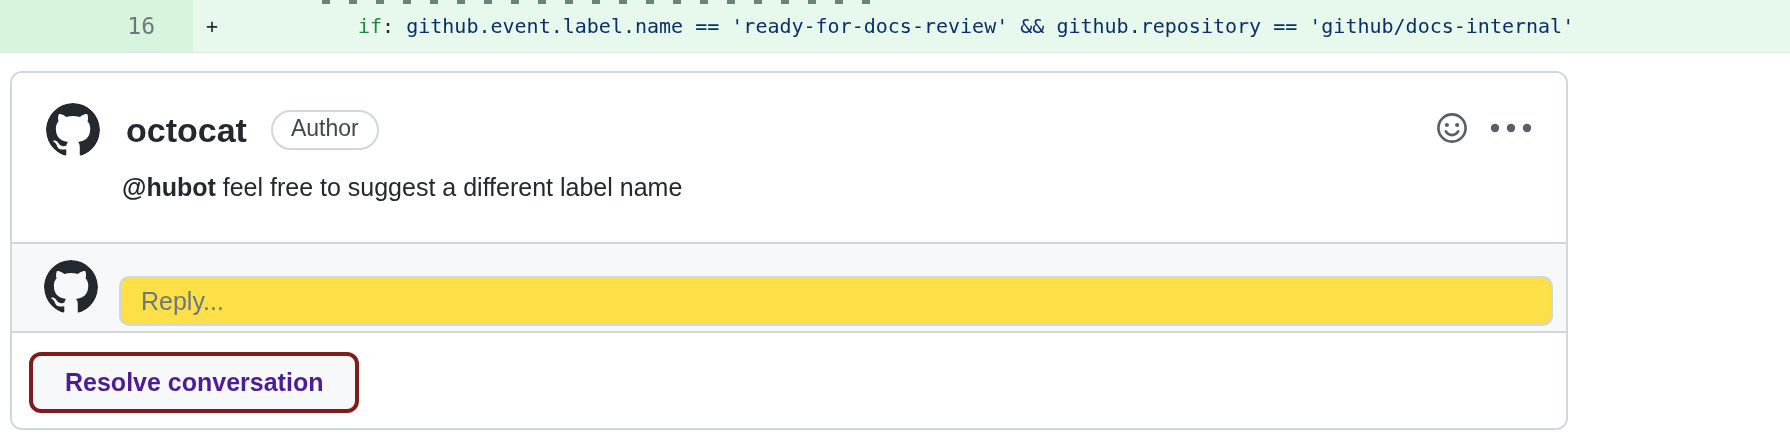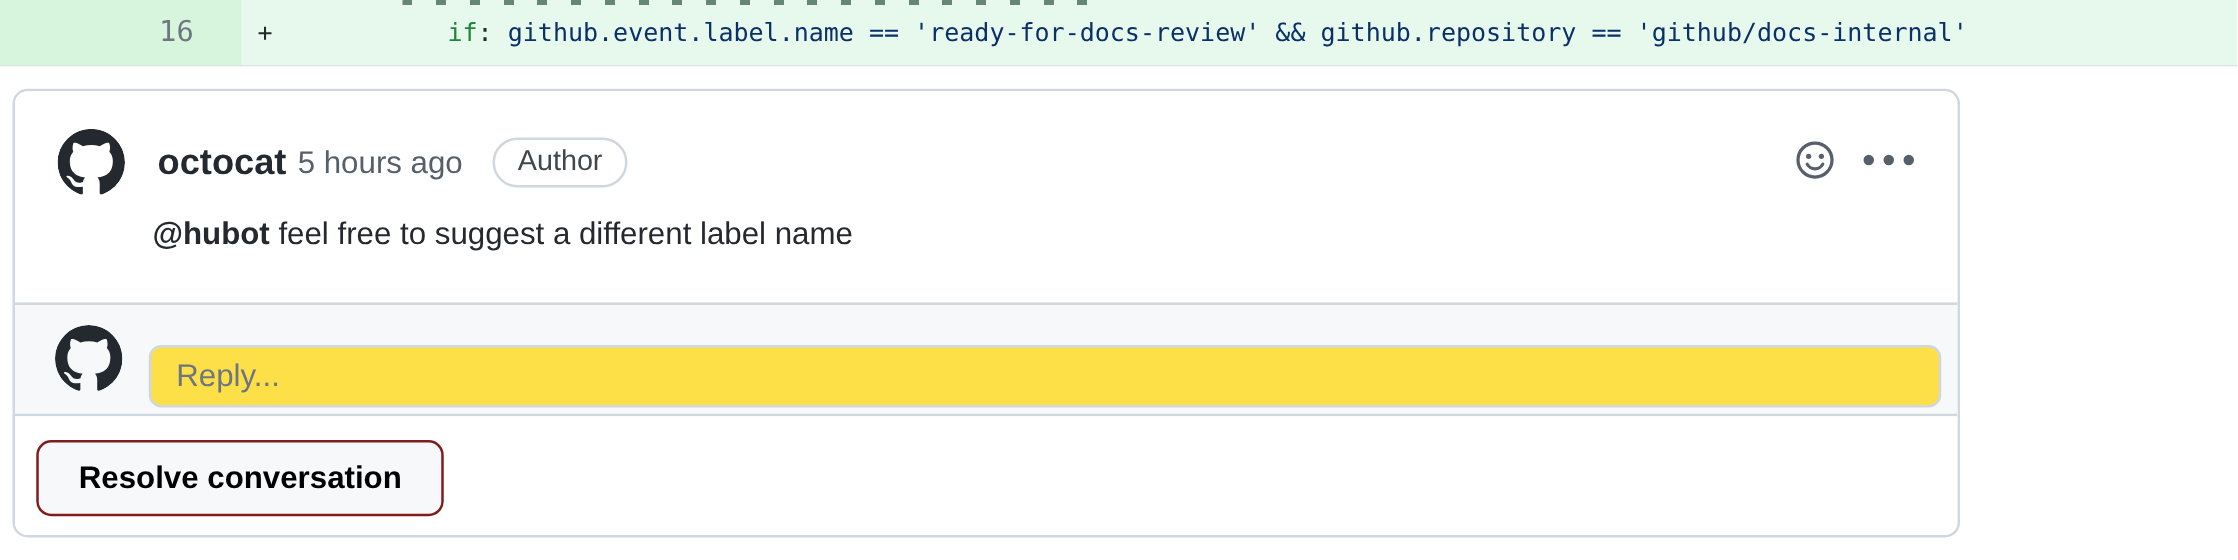--- a/index.html
+++ b/index.html
@@ -25,21 +25,21 @@
   .clipped-line{position:absolute;top:0;left:322px;width:565px;height:4px;
     background:repeating-linear-gradient(90deg, rgba(31,72,58,.65) 0 8px, transparent 8px 27px);}
   
   .card{position:absolute;left:10px;top:71px;width:1558px;height:359px;
     box-sizing:border-box;background:#fff;border:2px solid #d0d7de;border-radius:12px;
     overflow:hidden;}
   .comment-section{position:absolute;top:0;left:0;right:0;height:169px;background:#fff;}
   .avatar{border-radius:50%;overflow:hidden;cursor:pointer;display:block;}
   .avatar-comment{position:absolute;left:34px;top:30px;width:54px;height:54px;}
   .header-line{position:absolute;left:114px;top:30px;height:54px;display:flex;align-items:center;}
-  .author-name{font-size:29px;font-weight:700;color:#24292f;cursor:pointer;}
+  .author-name{font-size:34px;font-weight:700;color:#24292f;cursor:pointer;}
   .timestamp{font-size:25px;color:#57606a;margin-left:9px;cursor:pointer;}
   .role-badge{margin-left:24px;border:2px solid #d0d7de;border-radius:999px;
     padding:3px 18px 5px;font-size:23px;font-weight:500;color:#40484f;line-height:1.2;}
   .header-icons{position:absolute;right:34px;top:39px;height:32px;
     display:flex;align-items:center;gap:22px;}
   .icon-btn{border:none;background:transparent;padding:0;margin:0;cursor:pointer;
     display:flex;align-items:center;}
   .comment-body{position:absolute;left:110px;top:100px;font-size:25px;color:#24292f;
     white-space:pre-wrap;}
   .mention{font-weight:700;color:#24292f;cursor:pointer;}
@@ -49,22 +49,22 @@
     border-top:2px solid #d0d7de;border-bottom:2px solid #d0d7de;}
   .avatar-reply{position:absolute;left:32px;top:16px;width:54px;height:54px;}
   .reply-input{position:absolute;left:107px;top:32px;width:1434px;height:50px;
     box-sizing:border-box;background:#fde047;border:2px solid #d0d7de;border-radius:10px;
     padding:0 20px;font-family:"Liberation Sans",sans-serif;font-size:25px;color:#24292f;
     outline:none;}
   .reply-input::placeholder{color:#6e7781;opacity:1;}
   
   .resolve-section{position:absolute;top:260px;left:0;right:0;bottom:0;background:#fff;}
   .resolve-button{position:absolute;left:17px;top:19px;height:61px;padding:0 32px;
-    background:#f6f8fa;border:2px solid #7f1d1d;border-radius:12px;
-    font-family:"Liberation Sans",sans-serif;font-size:25px;font-weight:700;color:#000000;
+    background:#f6f8fa;border:4px solid #7f1d1d;border-radius:12px;
+    font-family:"Liberation Sans",sans-serif;font-size:25px;font-weight:700;color:#4c1d95;
     cursor:pointer;}
 </style>
 </head>
 <body>
 
 <div class="diff-row">
   <div class="clipped-line"></div>
   <div class="diff-gutter">16</div>
   <div class="diff-marker">+</div>
   <div class="diff-code"><span class="tok-key">if</span><span class="tok-sep">: </span><span class="tok-expr">github.event.label.name == 'ready-for-docs-review' &amp;&amp; github.repository == 'github/docs-internal'</span></div>
@@ -74,21 +74,20 @@
 
   <div class="comment-section">
     <span class="avatar avatar-comment">
       <svg width="54" height="54" viewBox="0 0 16 16">
         <path fill="#24292f" d="M8 0C3.58 0 0 3.58 0 8c0 3.54 2.29 6.53 5.47 7.59.4.07.55-.17.55-.38 0-.19-.01-.82-.01-1.49-2.01.37-2.53-.49-2.69-.94-.09-.23-.48-.94-.82-1.13-.28-.15-.68-.52-.01-.53.63-.01 1.08.58 1.23.82.72 1.21 1.87.87 2.33.66.07-.52.28-.87.51-1.07-1.78-.2-3.64-.89-3.64-3.95 0-.87.31-1.59.82-2.15-.08-.2-.36-1.02.08-2.12 0 0 .67-.21 2.2.82.64-.18 1.32-.27 2-.27s1.36.09 2 .27c1.53-1.04 2.2-.82 2.2-.82.44 1.1.16 1.92.08 2.12.51.56.82 1.27.82 2.15 0 3.07-1.87 3.75-3.65 3.95.29.25.54.73.54 1.48 0 1.07-.01 1.93-.01 2.2 0 .21.15.46.55.38A8.01 8.01 0 0 0 16 8c0-4.42-3.58-8-8-8z"></path>
       </svg>
     </span>
 
     <div class="header-line">
       <span class="author-name">octocat</span>
-      <span class="timestamp">5 hours ago</span>
       <span class="role-badge">Author</span>
     </div>
 
     <div class="header-icons">
       <button class="icon-btn">
         <svg width="32" height="32" viewBox="0 0 32 32">
           <circle cx="16" cy="16" r="13.6" fill="none" stroke="#57606a" stroke-width="2.6"></circle>
           <circle cx="10.9" cy="13" r="2.1" fill="#57606a"></circle>
           <circle cx="21.1" cy="13" r="2.1" fill="#57606a"></circle>
           <path d="M9.8 19.4c1.6 2.6 3.9 3.7 6.2 3.7s4.6-1.1 6.2-3.7" fill="none" stroke="#57606a" stroke-width="2.6" stroke-linecap="round"></path>

